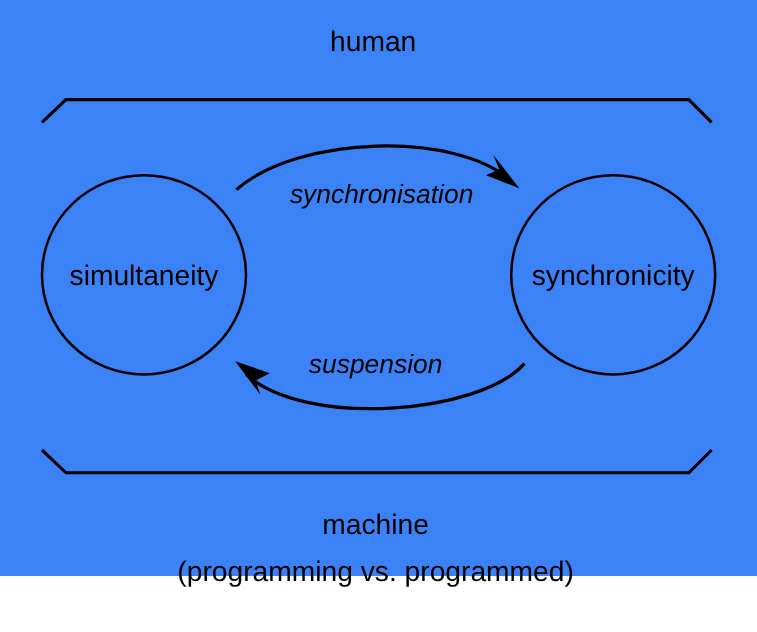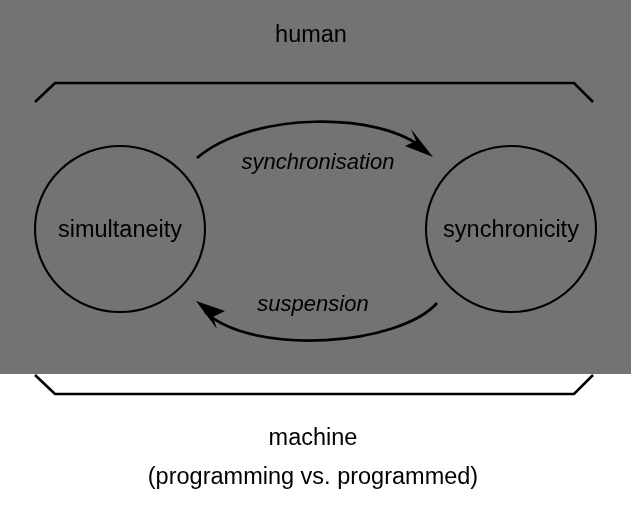--- a/index.html
+++ b/index.html
@@ -9,22 +9,22 @@
   }
   body {
     width: 631px;
     height: 527px;
     overflow: hidden;
     font-family: "Liberation Sans", "DejaVu Sans", sans-serif;
   }
   #diagram-root {
     position: relative;
     width: 631px;
-    height: 374px;
-    background: #737373;
+    height: 480px;
+    background: #3b82f6;
   }
   svg#diagram-svg {
     display: block;
     width: 631px;
     height: 527px;
   }
   .node-shape {
     fill: none;
     stroke: #000000;
     stroke-width: 2.1;

